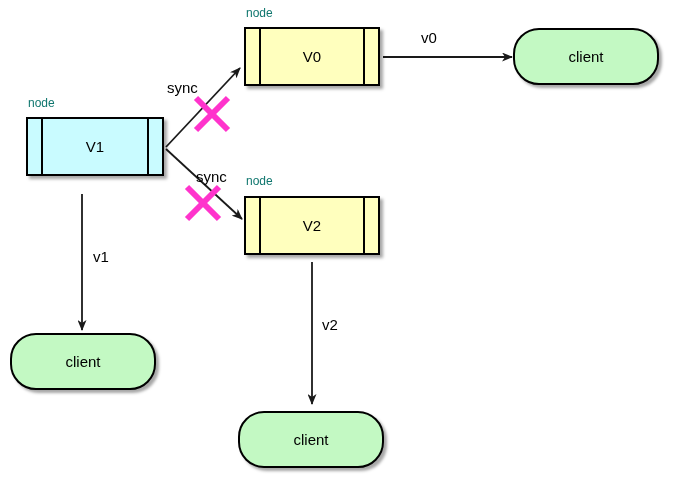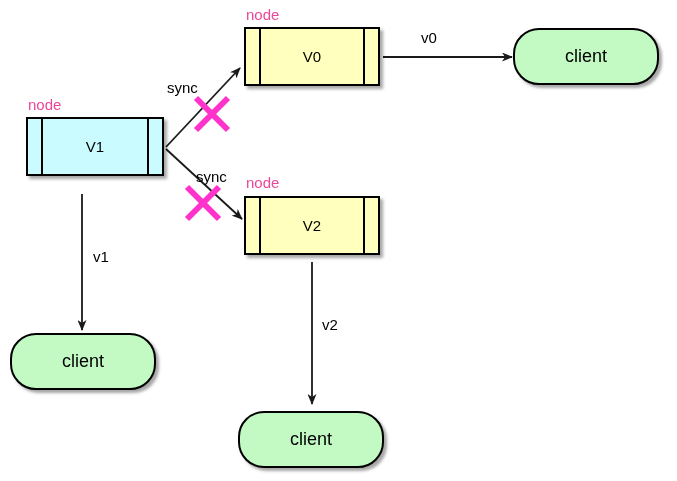--- a/index.html
+++ b/index.html
@@ -48,37 +48,37 @@
     font-size: 15px;
     color: #000000;
     z-index: 2;
   }
   .node-cyan   { background: #c9fbff; }
   .node-yellow { background: #ffffbe; }
 
   
   .node-caption {
     position: absolute;
-    font-size: 15px;
-    color: #ec4899;
+    font-size: 12px;
+    color: #0f766e;
     white-space: nowrap;
   }
 
   
   .client-box {
     position: absolute;
     box-sizing: border-box;
     background: #c3f9c3;
     border: 2px solid #000000;
     border-radius: 26px;
     box-shadow: 3px 3px 3px rgba(0,0,0,0.35);
     display: flex;
     align-items: center;
     justify-content: center;
-    font-size: 18px;
+    font-size: 15px;
     color: #000000;
   }
 
   
   .edge-label {
     position: absolute;
     font-size: 15px;
     color: #000000;
     white-space: nowrap;
   }

